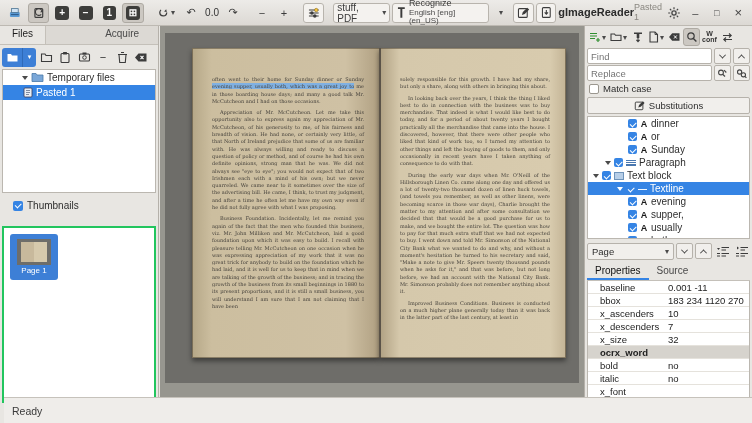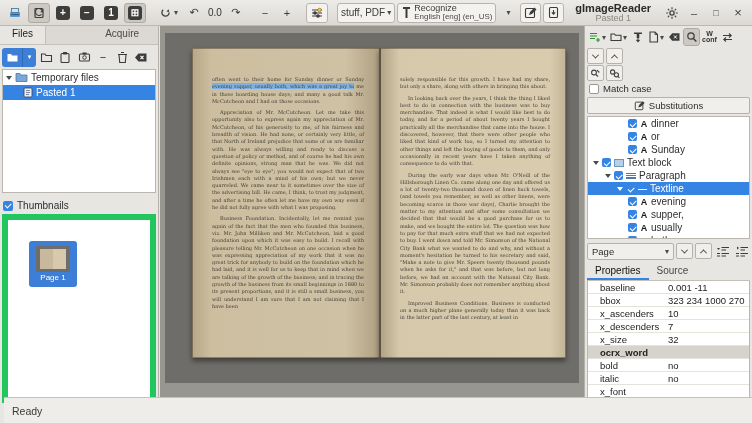--- a/index.html
+++ b/index.html
@@ -26,21 +26,21 @@
   .zbox {
     width:14px; height:14px; border-radius:3px; background:#3d3d3b; color:#fff;
     display:flex; align-items:center; justify-content:center;
     font-size:10px; font-weight:bold; line-height:1;
   }
   .sep-sp { width:5px; }
   .spinval { font-size:10px; color:#333; padding:0 2px; }
   .two-line { display:flex; flex-direction:column; line-height:1.05; align-items:flex-start; }
   .two-line .l1 { font-size:9px; }
   .two-line .l2 { font-size:8px; color:#4a4a4a; }
-  .title-wrap { flex:1; display:flex; flex-direction:column; align-items:center; line-height:1.1; }
+  .title-wrap { flex:1; display:flex; flex-direction:row; align-items:center; line-height:1.1; }
   .title-wrap .t { font-weight:bold; font-size:11px; color:#2b2b2b; }
   .title-wrap .s { font-size:9px; color:#8a8781; }
   .winbtn { width:20px; height:20px; display:flex; align-items:center; justify-content:center;
             color:#444; font-size:11px; border-radius:3px; }
   .chev { font-size:8px; color:#4a4a4a; }
   .icon-svg { display:block; }
   
   .left-panel {
     position:absolute; top:26px; left:0; width:159px; bottom:18px;
     background:#e8e6e2; border-right:1px solid #b5b1aa;
@@ -52,25 +52,25 @@
   .lp-toolbar { display:flex; align-items:center; height:24px; padding:1px 2px; gap:1px; }
   .split-btn { display:flex; height:19px; border-radius:3px; overflow:hidden; }
   .split-btn .seg { background:#3d7fd6; display:flex; align-items:center; justify-content:center; }
   .split-btn .seg.main { width:20px; }
   .split-btn .seg.arrow { width:14px; border-left:1px solid #2f6ab8; color:#fff; font-size:7px; }
   .sbtn { width:18px; height:18px; display:flex; align-items:center; justify-content:center; border-radius:3px; }
   .lp-tree {
     margin:0 2px; background:#fff; border:1px solid #bbb7b0; height:124px;
     font-size:10px; overflow:hidden;
   }
-  .tree-row { display:flex; align-items:center; height:15px; gap:3px; padding-left:3px; }
+  .tree-row { display:flex; align-items:center; height:15px; gap:3px; padding-left:19px; }
   .tree-row.selected { background:#3584e4; color:#fff; }
   .exp-down { width:0; height:0; border-left:3.5px solid transparent; border-right:3.5px solid transparent; border-top:4.5px solid #4a4a4a; }
-  .lp-thumbhead { display:flex; align-items:center; gap:4px; height:17px; padding:0 3px; font-size:10px; }
-  .lp-thumbs { margin:0 2px 2px; background:#fff; border:6px solid #22c55e; flex:1; padding:21px; }
+  .lp-thumbhead { display:flex; align-items:center; gap:4px; height:17px; padding:0 13px; font-size:10px; }
+  .lp-thumbs { margin:12px 2px 2px; background:#fff; border:2px solid #22c55e; flex:1; padding:6px; }
   .thumb-tile {
     width:48px; height:46px; background:#3d7fd6; border-radius:3px;
     display:flex; flex-direction:column; align-items:center; justify-content:center; gap:1px;
   }
   .thumb-img { width:34px; height:26px; background:#6e6d69; display:flex; align-items:center; justify-content:center; }
   .thumb-img .pg { width:13px; height:20px; }
   .thumb-img .pg.l { background:#c8b99c; }
   .thumb-img .pg.r { background:#d6c9ac; }
   .thumb-cap { color:#fff; font-size:8px; }
   .cb { width:10px; height:10px; border-radius:2px; background:#3584e4; position:relative; flex:none; }
@@ -416,28 +416,30 @@
       </div>
       <div class="rbtn">
         <svg class="icon-svg" width="13" height="11" viewBox="0 0 13 11">
             <path d="M2 3.5h8M8 1.5l2.2 2-2.2 2" fill="none" stroke="#3c3c3c" stroke-width="1.1"></path>
             <path d="M11 7.5H3M5 5.5l-2.2 2 2.2 2" fill="none" stroke="#3c3c3c" stroke-width="1.1"></path>
           </svg>
       </div>
     </div>
 
     <div class="findrow">
+      <input type="text" placeholder="Find" style="">
       <span class="minibtn">
           <span class="chv down"></span>
         </span>
       <span class="minibtn">
           <span class="chv up"></span>
         </span>
     </div>
     <div class="findrow">
+      <input type="text" placeholder="Replace" style="">
       <span class="minibtn">
           <svg class="icon-svg" width="11" height="11" viewBox="0 0 11 11">
             <circle cx="4" cy="4.5" r="2.4" fill="none" stroke="#444" stroke-width="1.1"></circle>
             <path d="M5.8 6.3L8 8.5" stroke="#444" stroke-width="1.2"></path>
             <path d="M7 2.2l2.3 2.3" stroke="#444" stroke-width="1.1"></path>
           </svg>
         </span>
       <span class="minibtn">
           <svg class="icon-svg" width="11" height="11" viewBox="0 0 11 11">
             <circle cx="3.6" cy="4" r="2.1" fill="none" stroke="#444" stroke-width="1.1"></circle>
@@ -466,37 +468,37 @@
       </div>
       <div class="rrow" style="padding-left:40px">
         <span class="cb"></span>
           <span class="aicon">A</span>
           <span>or</span>
       </div>
       <div class="rrow" style="padding-left:40px">
         <span class="cb"></span>
           <span class="aicon">A</span>
           <span>Sunday</span>
-      </div>
-      <div class="rrow" style="padding-left:5px">
-        <span class="exp-down"></span>
-          <span class="cb"></span>
-          <span class="blkicon"></span>
-          <span>Text block</span>
       </div>
       <div class="rrow" style="padding-left:17px">
         <span class="exp-down"></span>
           <span class="cb"></span>
           <span class="paricon">
             <i></i>
             <i></i>
             <i></i>
           </span>
           <span>Paragraph</span>
       </div>
+      <div class="rrow" style="padding-left:5px">
+        <span class="exp-down"></span>
+          <span class="cb"></span>
+          <span class="blkicon"></span>
+          <span>Text block</span>
+      </div>
       <div class="rrow sel" style="padding-left:29px">
         <span class="exp-down"></span>
           <span class="cb"></span>
           <span class="licon">—</span>
           <span>Textline</span>
       </div>
       <div class="rrow" style="padding-left:40px">
         <span class="cb"></span>
           <span class="aicon">A</span>
           <span>evening</span>
@@ -549,21 +551,21 @@
       <div class="rp-tab">Source</div>
     </div>
 
     <div class="props">
       <div class="prow">
           <span class="k">baseline</span>
           <span class="v">0.001 -11</span>
         </div>
       <div class="prow">
           <span class="k">bbox</span>
-          <span class="v">323 234 1000 270</span>
+          <span class="v">183 234 1120 270</span>
         </div>
       <div class="prow">
           <span class="k">x_ascenders</span>
           <span class="v">10</span>
         </div>
       <div class="prow">
           <span class="k">x_descenders</span>
           <span class="v">7</span>
         </div>
       <div class="prow">

